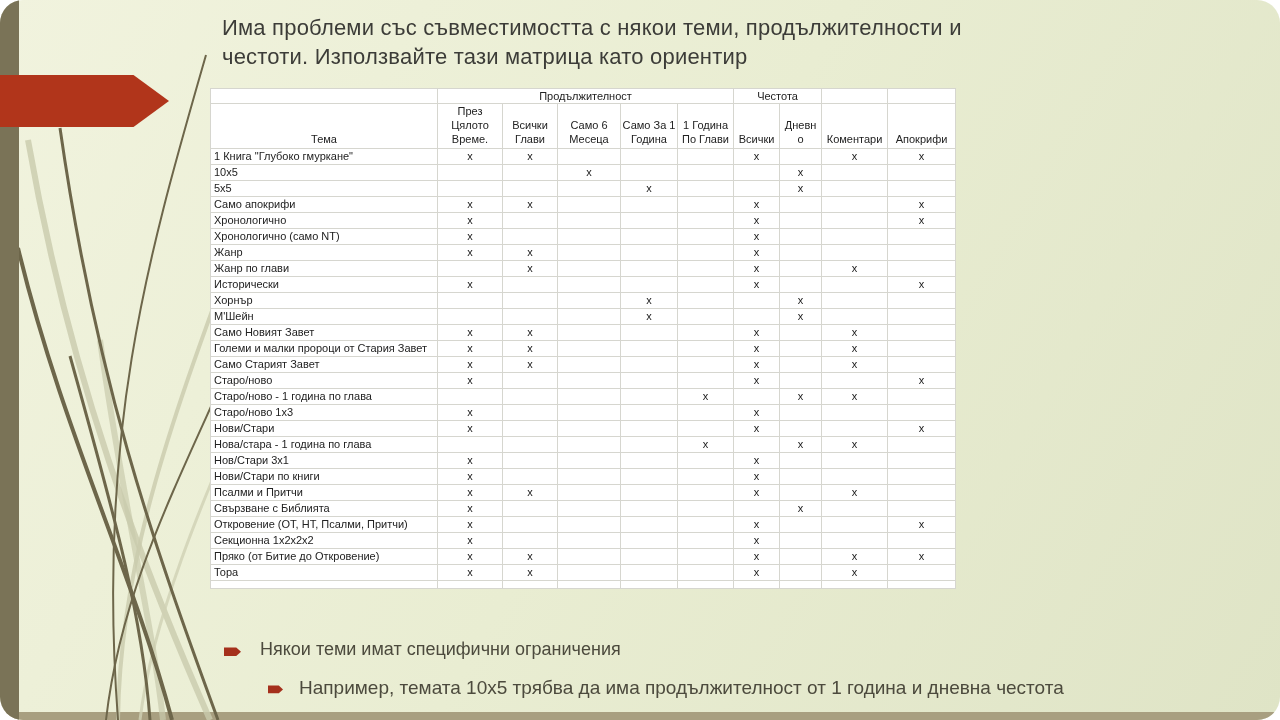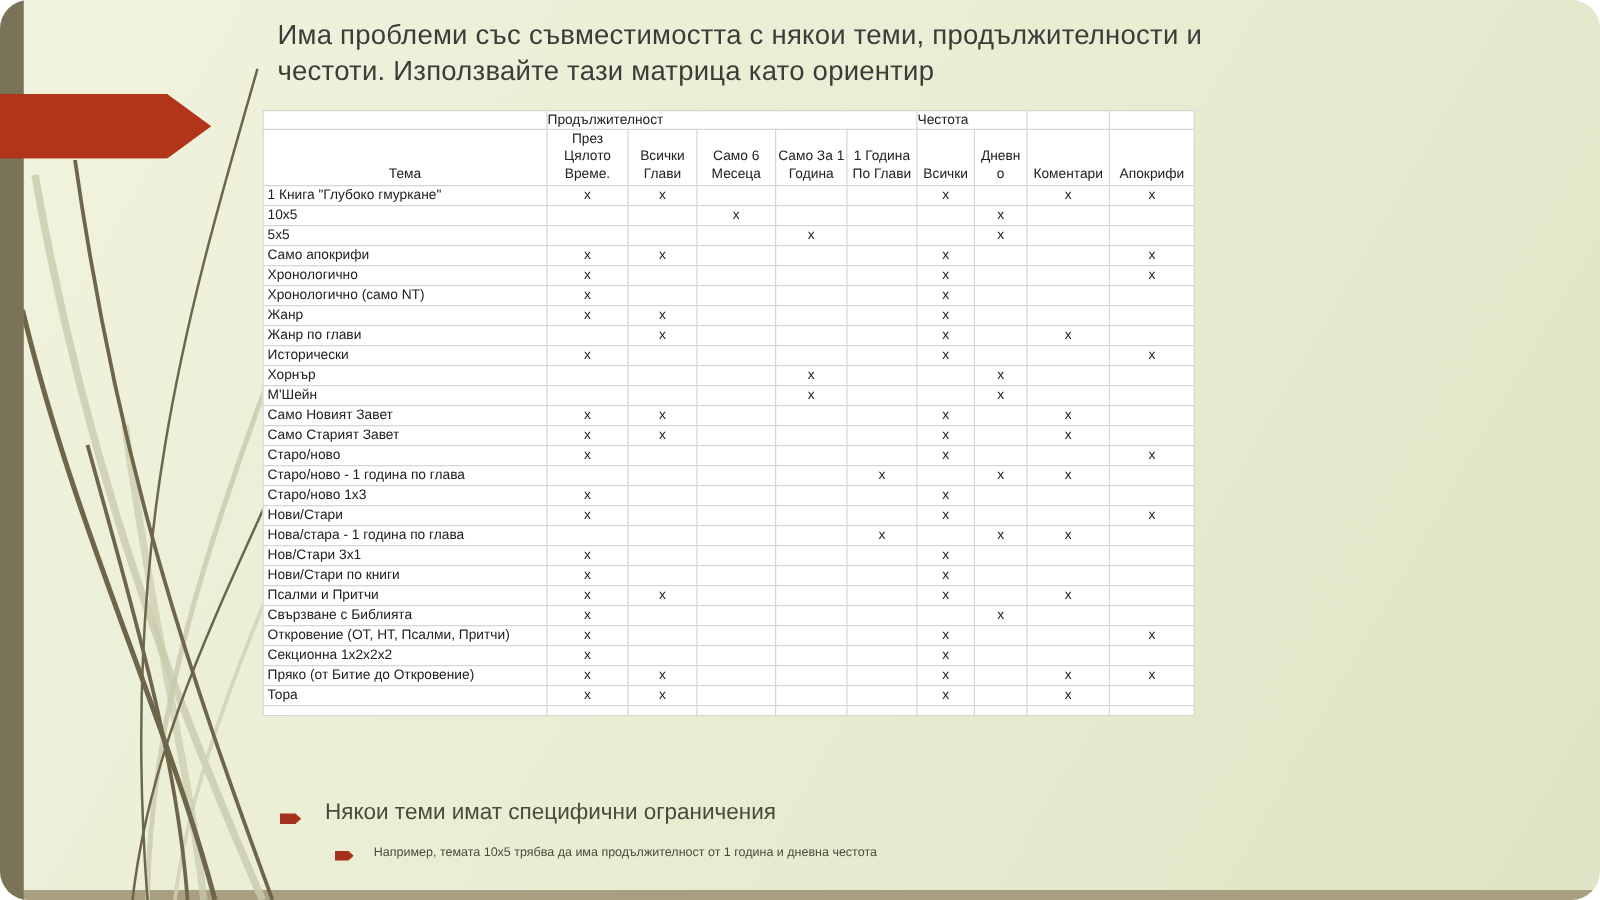--- a/index.html
+++ b/index.html
@@ -17,31 +17,31 @@
     position:absolute; left:0; top:75px; width:169px; height:52px; background:#b1351b;
     clip-path:polygon(0 0, 79% 0, 100% 50%, 79% 100%, 0 100%);
   }
   .title {
     position:absolute; left:222px; top:14px; width:780px;
     font-size:22px; line-height:1.3; color:#3c3c38; letter-spacing:.2px;
   }
   .table-wrap { position:absolute; left:210px; top:88px; }
   table { border-collapse:collapse; table-layout:fixed; width:745px; background:#ffffff; font-size:11px; color:#222; }
   th, td { border:1px solid #d6d6cf; font-weight:normal; overflow:hidden; }
-  th.group { height:14px; text-align:left; line-height:14px; }
+  th.group { height:14px; text-align:center; line-height:14px; }
   th.colh { height:33px; vertical-align:bottom; padding:1px 1px 2px 1px; line-height:1.25; }
   th.c7 span { display:inline-block; width:34px; word-break:break-all; }
   td { height:15px; line-height:15px; }
   td.theme { text-align:left; padding-left:3px; white-space:nowrap; }
   td.mark { text-align:center; }
   tr.empty td { height:8px; }
   .bullets { position:absolute; left:224px; top:638px; width:1000px; color:#4c4a3d; }
-  .b-item { display:flex; align-items:flex-end; }
+  .b-item { display:flex; align-items:center; }
   .b-l1 { font-size:18px; line-height:1.25; }
-  .b-l2 { font-size:10px; line-height:1.25; margin-top:15px; margin-left:44px; }
+  .b-l2 { font-size:19px; line-height:1.25; margin-top:15px; margin-left:44px; }
   .b-marker {
     flex:0 0 auto; width:17px; height:11px; background:#a5301c; margin-top:5px; margin-right:19px;
     clip-path:polygon(0 12%, 72% 12%, 100% 50%, 72% 88%, 0 88%);
   }
   .b-l2 .b-marker { width:15px; height:10px; margin-right:16px; margin-top:4px; }
 </style>
 </head>
 <body>
 
 <div class="slide">
@@ -240,20 +240,32 @@
             <td class="mark">x</td>
             <td class="mark"></td>
             <td class="mark"></td>
             <td class="mark"></td>
             <td class="mark">x</td>
             <td class="mark"></td>
             <td class="mark">x</td>
             <td class="mark"></td>
           </tr>
           <tr>
+            <td class="theme">Големи и малки пророци от Стария Завет</td>
+            <td class="mark">x</td>
+            <td class="mark">x</td>
+            <td class="mark"></td>
+            <td class="mark"></td>
+            <td class="mark"></td>
+            <td class="mark">x</td>
+            <td class="mark"></td>
+            <td class="mark">x</td>
+            <td class="mark"></td>
+          </tr>
+          <tr>
             <td class="theme">Само Старият Завет</td>
             <td class="mark">x</td>
             <td class="mark">x</td>
             <td class="mark"></td>
             <td class="mark"></td>
             <td class="mark"></td>
             <td class="mark">x</td>
             <td class="mark"></td>
             <td class="mark">x</td>
             <td class="mark"></td>

